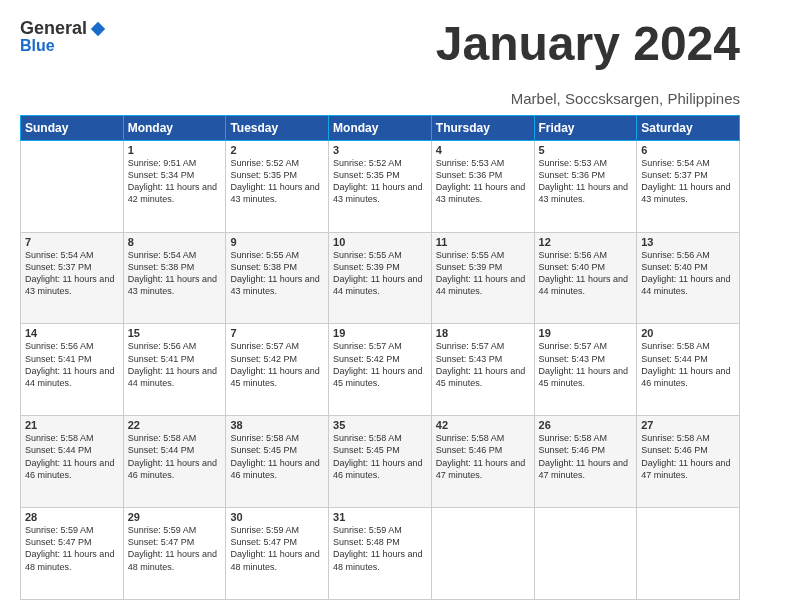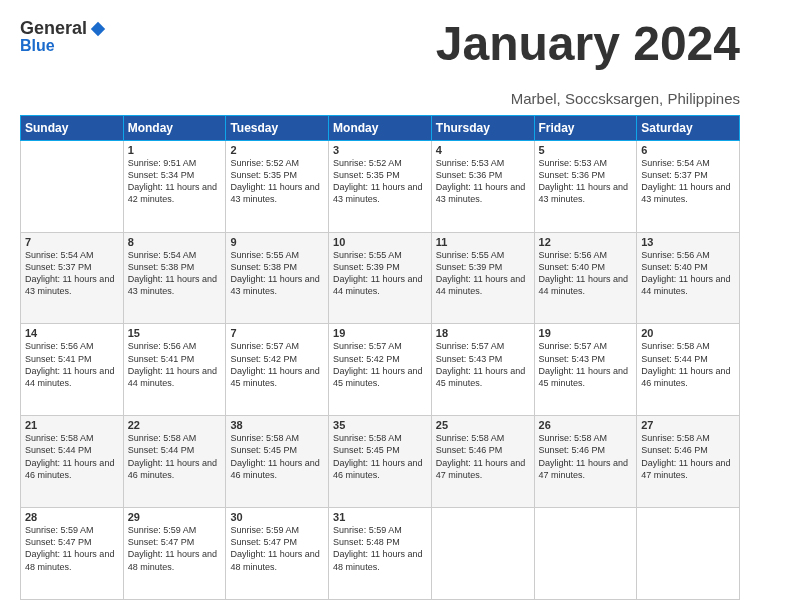--- a/index.html
+++ b/index.html
@@ -277,21 +277,21 @@
           <span class="cell-text">Sunset: 5:45 PM</span><br>
           <span class="cell-text">Daylight: 11 hours and 46 minutes.</span>
         </td>
           <td>
           <span class="day-number">35</span>
           <span class="cell-text">Sunrise: 5:58 AM</span><br>
           <span class="cell-text">Sunset: 5:45 PM</span><br>
           <span class="cell-text">Daylight: 11 hours and 46 minutes.</span>
         </td>
           <td>
-          <span class="day-number">25</span>
+          <span class="day-number">42</span>
           <span class="cell-text">Sunrise: 5:58 AM</span><br>
           <span class="cell-text">Sunset: 5:46 PM</span><br>
           <span class="cell-text">Daylight: 11 hours and 47 minutes.</span>
         </td>
           <td>
           <span class="day-number">26</span>
           <span class="cell-text">Sunrise: 5:58 AM</span><br>
           <span class="cell-text">Sunset: 5:46 PM</span><br>
           <span class="cell-text">Daylight: 11 hours and 47 minutes.</span>
         </td>

